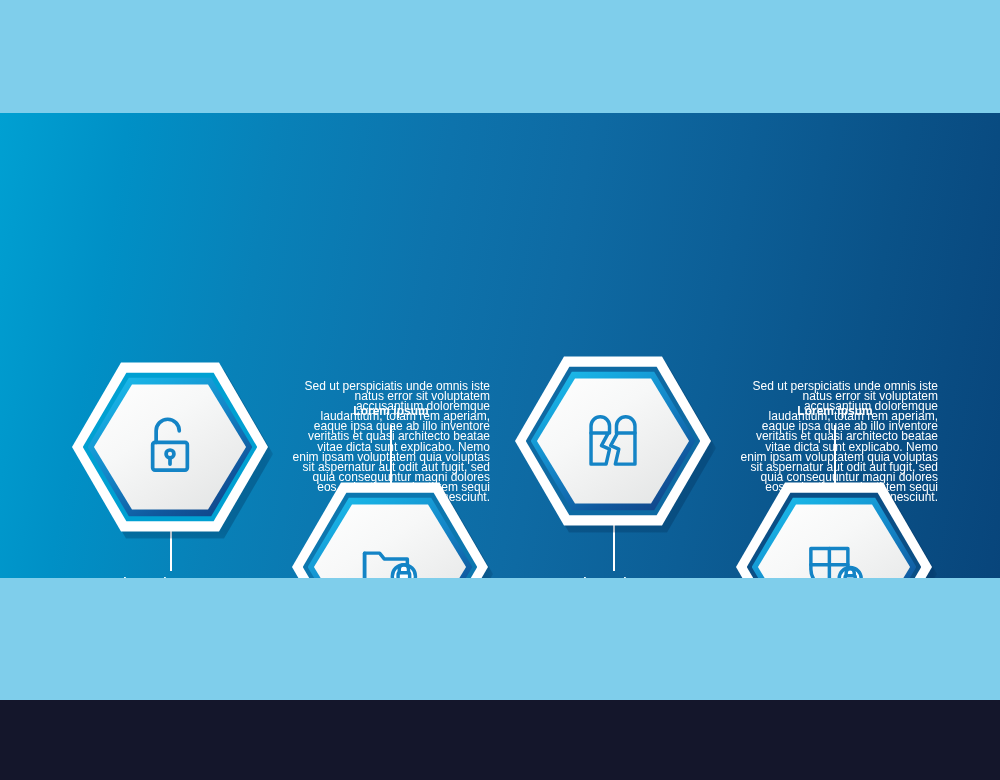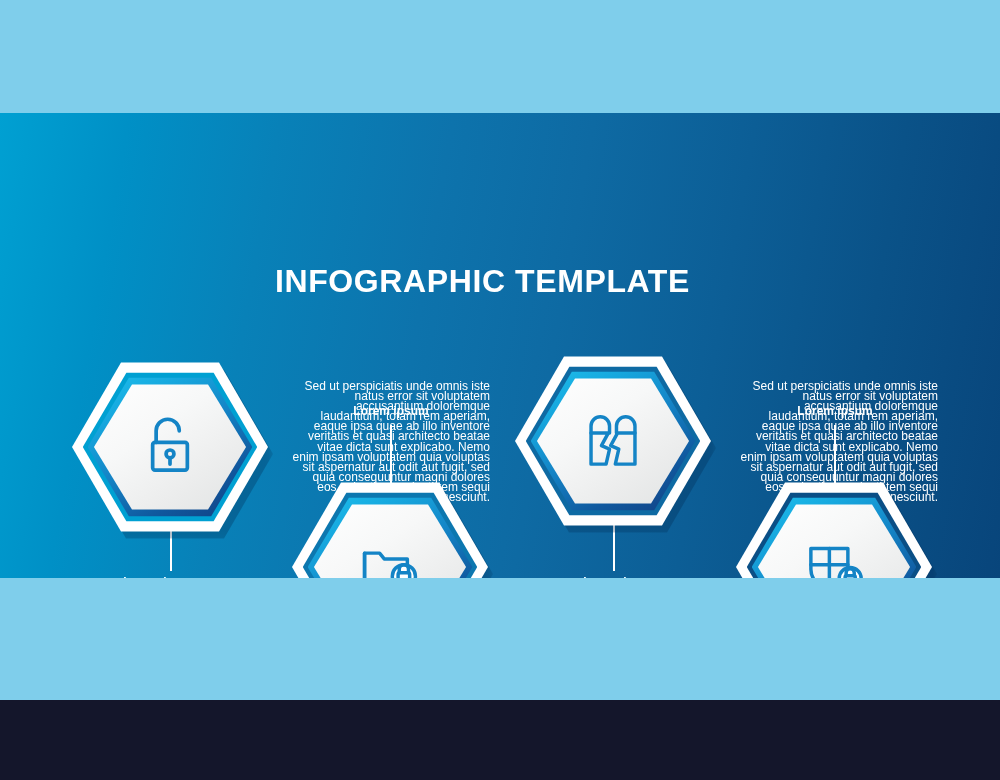--- a/index.html
+++ b/index.html
@@ -113,21 +113,20 @@
     filter:blur(4px);
   }
 </style>
 </head>
 <body>
 
 <div class="band-top"></div>
 
 <div class="stage">
 
-  <div class="title">INFOGRAPHIC TEMPLATE</div>
 
   <div class="connector conn1"></div>
   <div class="connector conn2"></div>
   <div class="connector conn3"></div>
   <div class="connector conn4"></div>
 
   <div class="para blk1-para">Sed ut perspiciatis unde omnis iste natus error sit voluptatem accusantium doloremque laudantium, totam rem aperiam, eaque ipsa quae ab illo inventore veritatis et quasi architecto beatae vitae dicta sunt explicabo. Nemo enim ipsam voluptatem quia voluptas sit aspernatur aut odit aut fugit, sed quia consequuntur magni dolores eos qui ratione voluptatem sequi nesciunt.</div>
   <div class="label blk1-label">Lorem ipsum</div>
 
   <div class="label blk2-label">Lorem ipsum</div>

